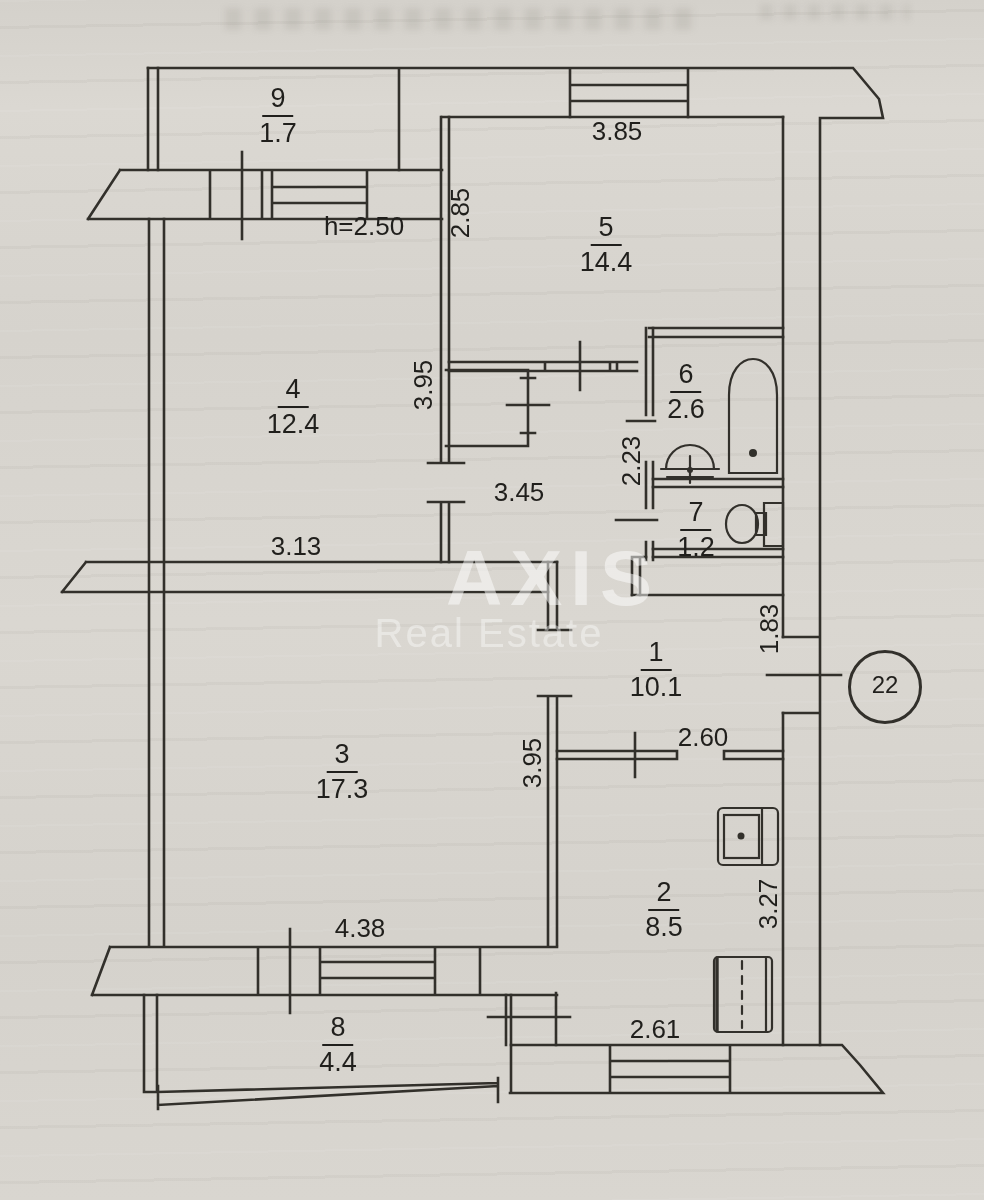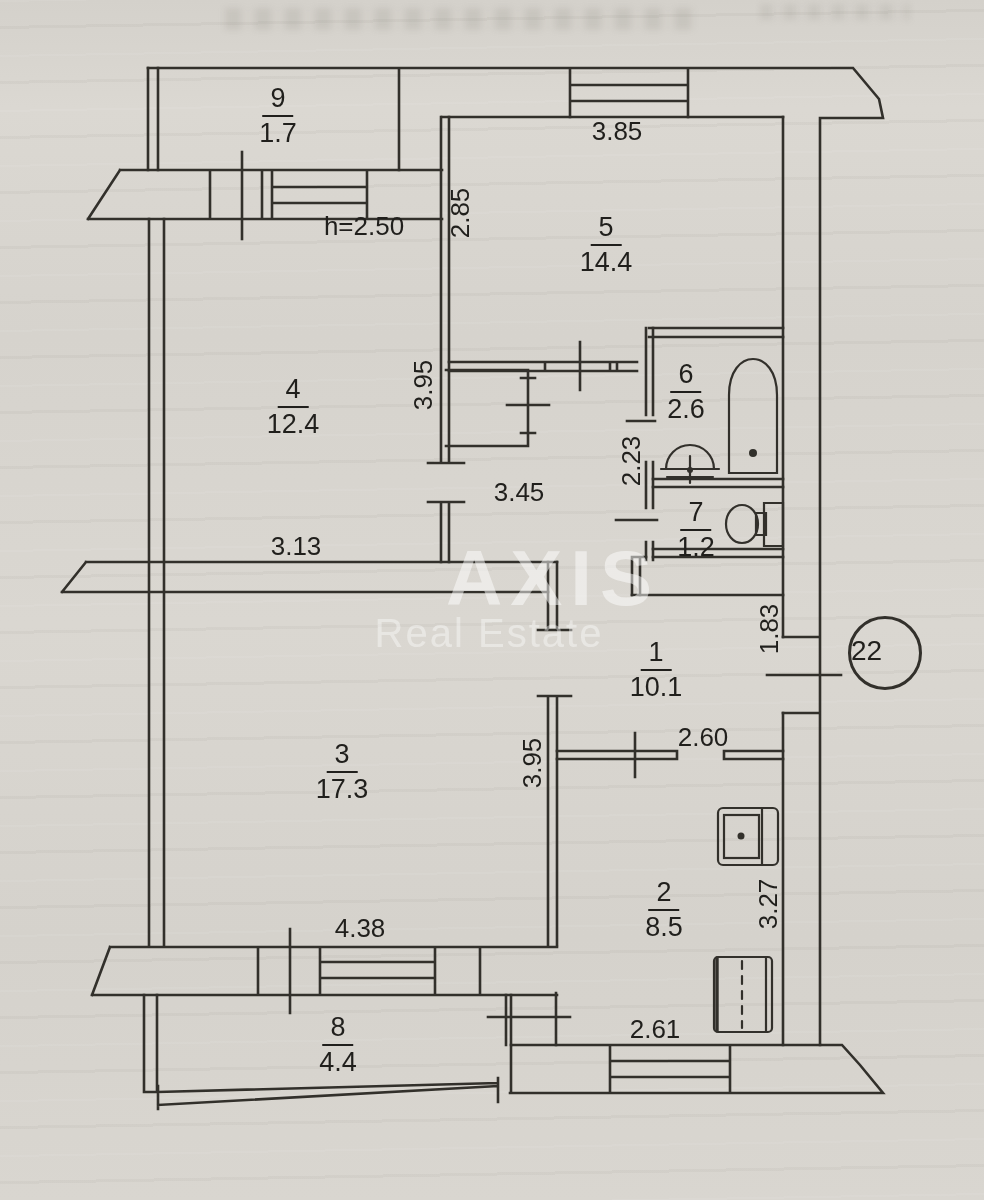--- a/index.html
+++ b/index.html
@@ -18,22 +18,22 @@
     background:repeating-linear-gradient(90deg,rgba(125,120,110,0.14) 0 16px,rgba(125,120,110,0.02) 16px 30px);}
   .ghost-b{top:4px;left:760px;width:150px;height:16px;
     background:repeating-linear-gradient(90deg,rgba(125,120,110,0.12) 0 12px,rgba(125,120,110,0.02) 12px 24px);}
   svg.plan{position:absolute;left:0;top:0;}
   .room-label{position:absolute;transform:translateX(-50%);text-align:center;
     color:#201f1c;font-size:27px;line-height:1.08;white-space:nowrap;}
   .room-label .num{display:inline-block;padding:0 8px 2px;border-bottom:2.5px solid #201f1c;}
   .room-label .area{display:block;padding-top:2px;}
   .dim{position:absolute;transform:translate(-50%,-50%);font-size:26px;color:#201f1c;white-space:nowrap;}
   .dim.v{transform:translate(-50%,-50%) rotate(-90deg);}
-  .unit-circle{position:absolute;left:848px;top:616px;width:68px;height:68px;border:3px solid #32302b;
-    border-radius:50%;color:#201f1c;font-size:28px;line-height:64px;}
+  .unit-circle{position:absolute;left:848px;top:650px;width:68px;height:68px;border:3px solid #32302b;
+    border-radius:50%;color:#201f1c;font-size:24px;line-height:64px;text-align:center;}
   .wm{position:absolute;color:#fff;pointer-events:none;}
   .wm-title{left:517px;top:578px;transform:translate(-50%,-50%);
     font-size:78px;font-weight:700;letter-spacing:8px;opacity:0.50;margin-left:36px;}
   .wm-sub{left:489px;top:633px;transform:translate(-50%,-50%);
     font-size:40px;font-weight:400;letter-spacing:2px;opacity:0.40;text-align:center;}
 </style>
 </head>
 <body>
 
 <div class="page">

